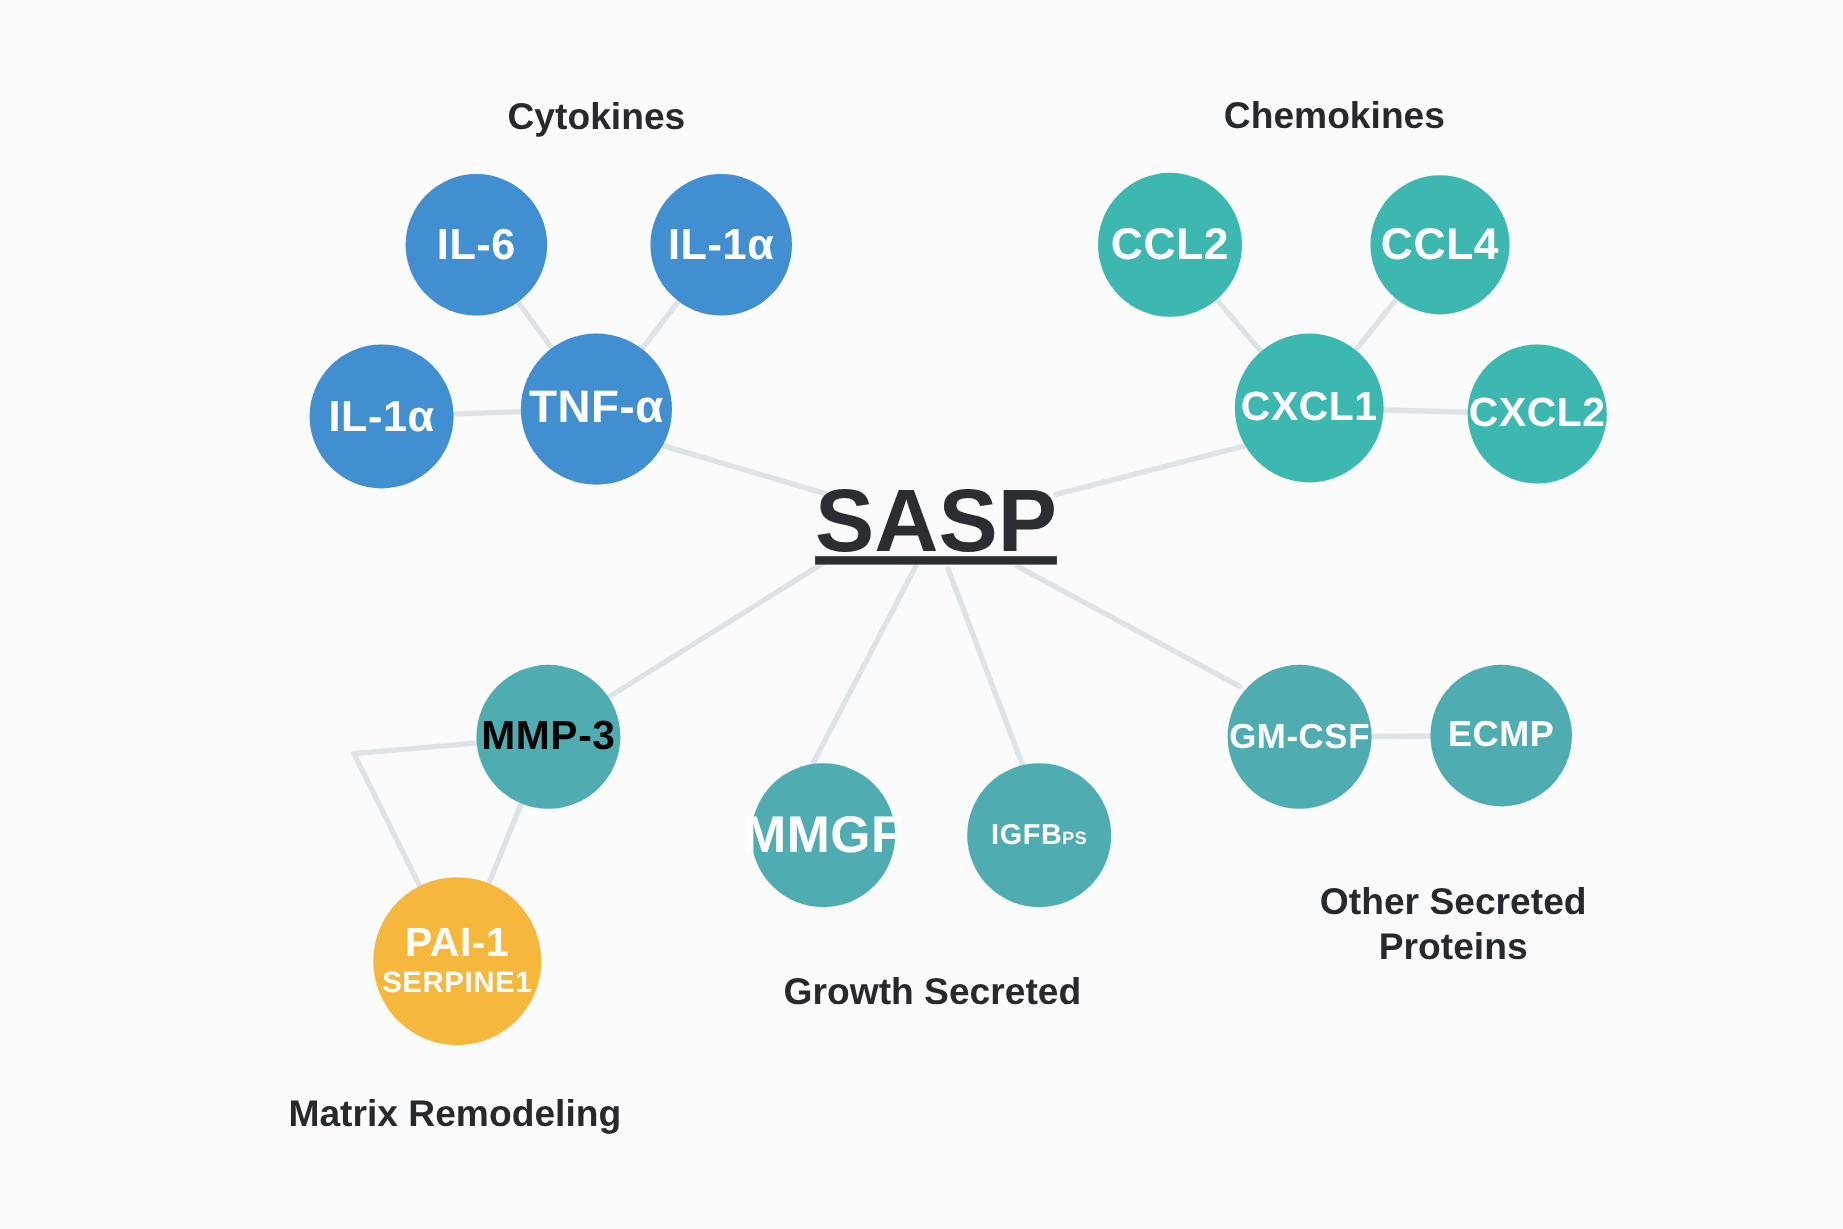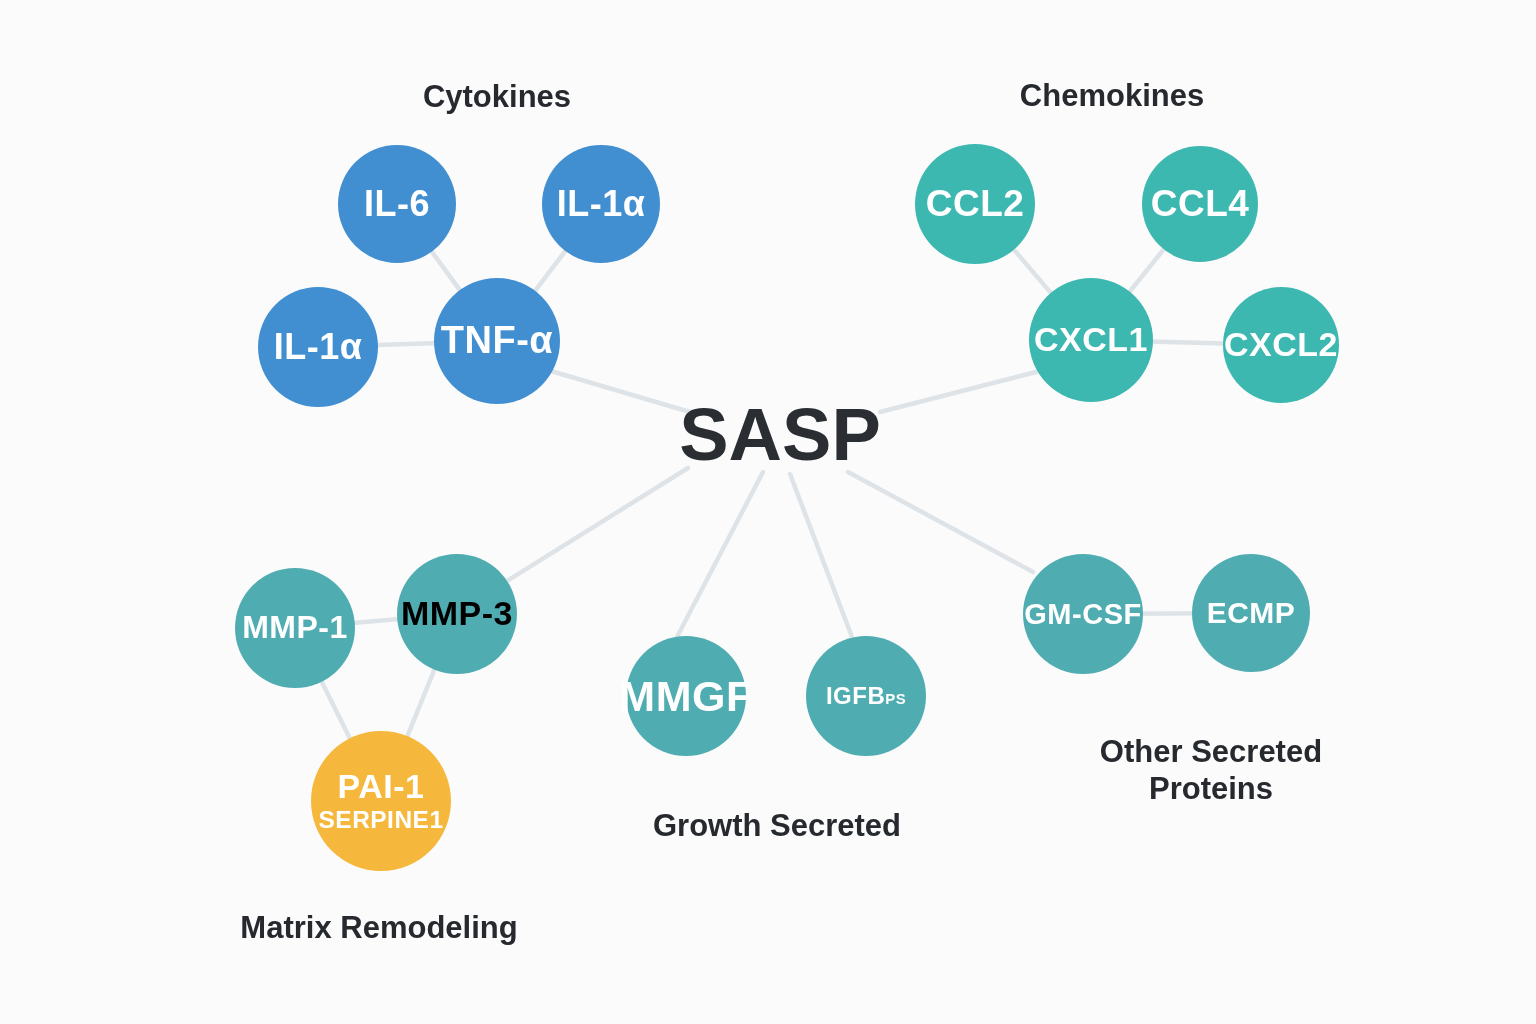--- a/index.html
+++ b/index.html
@@ -67,21 +67,21 @@
       <line x1="457" y1="614" x2="381" y2="801" stroke="#DEE3E8" stroke-width="4.5" stroke-linecap="round"></line>
       <line x1="1083" y1="614" x2="1251" y2="613" stroke="#DEE3E8" stroke-width="4.5" stroke-linecap="round"></line>
       <line x1="690" y1="412" x2="551" y2="371" stroke="#DEE3E8" stroke-width="4.5" stroke-linecap="round"></line>
       <line x1="880" y1="412" x2="1036" y2="372" stroke="#DEE3E8" stroke-width="4.5" stroke-linecap="round"></line>
       <line x1="688" y1="468" x2="499" y2="586" stroke="#DEE3E8" stroke-width="4.5" stroke-linecap="round"></line>
       <line x1="763" y1="472" x2="677" y2="637" stroke="#DEE3E8" stroke-width="4.5" stroke-linecap="round"></line>
       <line x1="790" y1="474" x2="852" y2="637" stroke="#DEE3E8" stroke-width="4.5" stroke-linecap="round"></line>
       <line x1="848" y1="472" x2="1033" y2="572" stroke="#DEE3E8" stroke-width="4.5" stroke-linecap="round"></line>
     </svg>
 
-  <div class="center-label" style="left: 780px; top: 434px; color: rgb(42, 46, 51);">SASP</div>
+  <div class="center-label" style="left: 780px; top: 434px; color: rgb(42, 46, 51); text-decoration: underline;">SASP</div>
 
   <div class="group-title" style="left: 497px; top: 97px; color: rgb(38, 41, 46);">Cytokines</div>
   <div class="group-title" style="left: 1112px; top: 96px; color: rgb(38, 41, 46);">Chemokines</div>
   <div class="group-title" style="left: 379px; top: 928px; color: rgb(38, 41, 46);">Matrix Remodeling</div>
   <div class="group-title" style="left: 777px; top: 826px; color: rgb(38, 41, 46);">Growth Secreted</div>
   <div class="group-title" style="left: 1211px; top: 770px; color: rgb(38, 41, 46);">Other Secreted
 Proteins</div>
 <div class="node" style="left: 397px; top: 204px; width: 118px; height: 118px; background: rgb(65, 143, 208); font-size: 36px; color: rgb(255, 255, 255);">
       <div>IL-6</div>
     </div>
@@ -99,23 +99,20 @@
     </div>
     <div class="node" style="left: 1200px; top: 204px; width: 116px; height: 116px; background: rgb(61, 184, 176); font-size: 37px; color: rgb(255, 255, 255);">
       <div>CCL4</div>
     </div>
     <div class="node" style="left: 1091px; top: 340px; width: 124px; height: 124px; background: rgb(61, 184, 176); font-size: 34px; color: rgb(255, 255, 255);">
       <div>CXCL1</div>
     </div>
     <div class="node" style="left: 1281px; top: 345px; width: 116px; height: 116px; background: rgb(61, 184, 176); font-size: 34px; color: rgb(255, 255, 255);">
       <div>CXCL2</div>
     </div>
-    <div class="node" style="left: 295px; top: 628px; width: 120px; height: 120px; background: rgb(79, 173, 178); font-size: 32px; color: rgb(255, 255, 255);">
-      <div>MMP-1</div>
-    </div>
     <div class="node" style="left: 457px; top: 614px; width: 120px; height: 120px; background: rgb(79, 173, 178); font-size: 34px; color: #000000;">
       <div>MMP-3</div>
     </div>
     <div class="node" style="left: 381px; top: 801px; width: 140px; height: 140px; background: rgb(245, 184, 60); font-size: 34px; color: rgb(255, 255, 255);">
       <div>PAI-1</div>
       <div class="line2">SERPINE1</div>
     </div>
     <div class="node" style="left: 686px; top: 696px; width: 120px; height: 120px; background: rgb(79, 173, 178); font-size: 43px; color: rgb(255, 255, 255);">
       <div>MMGF</div>
     </div>

